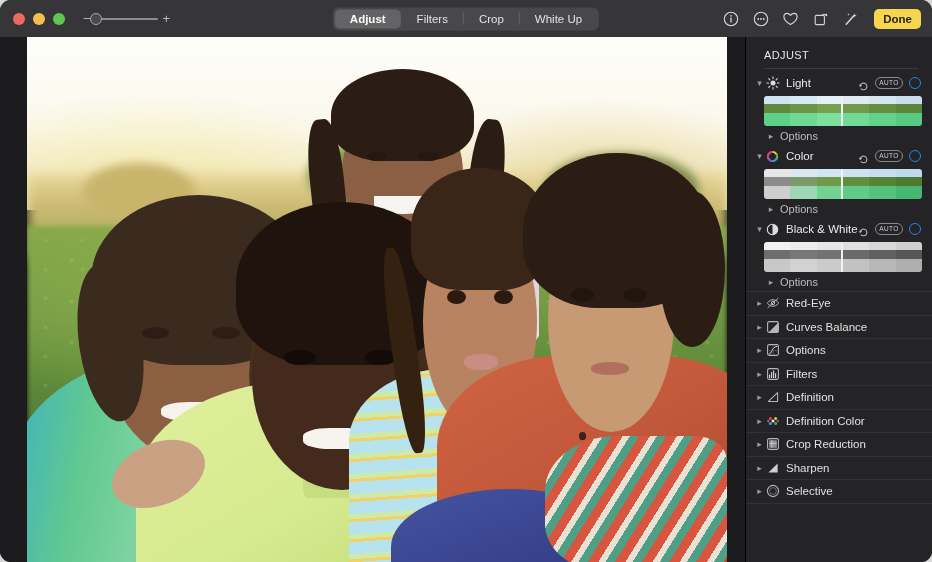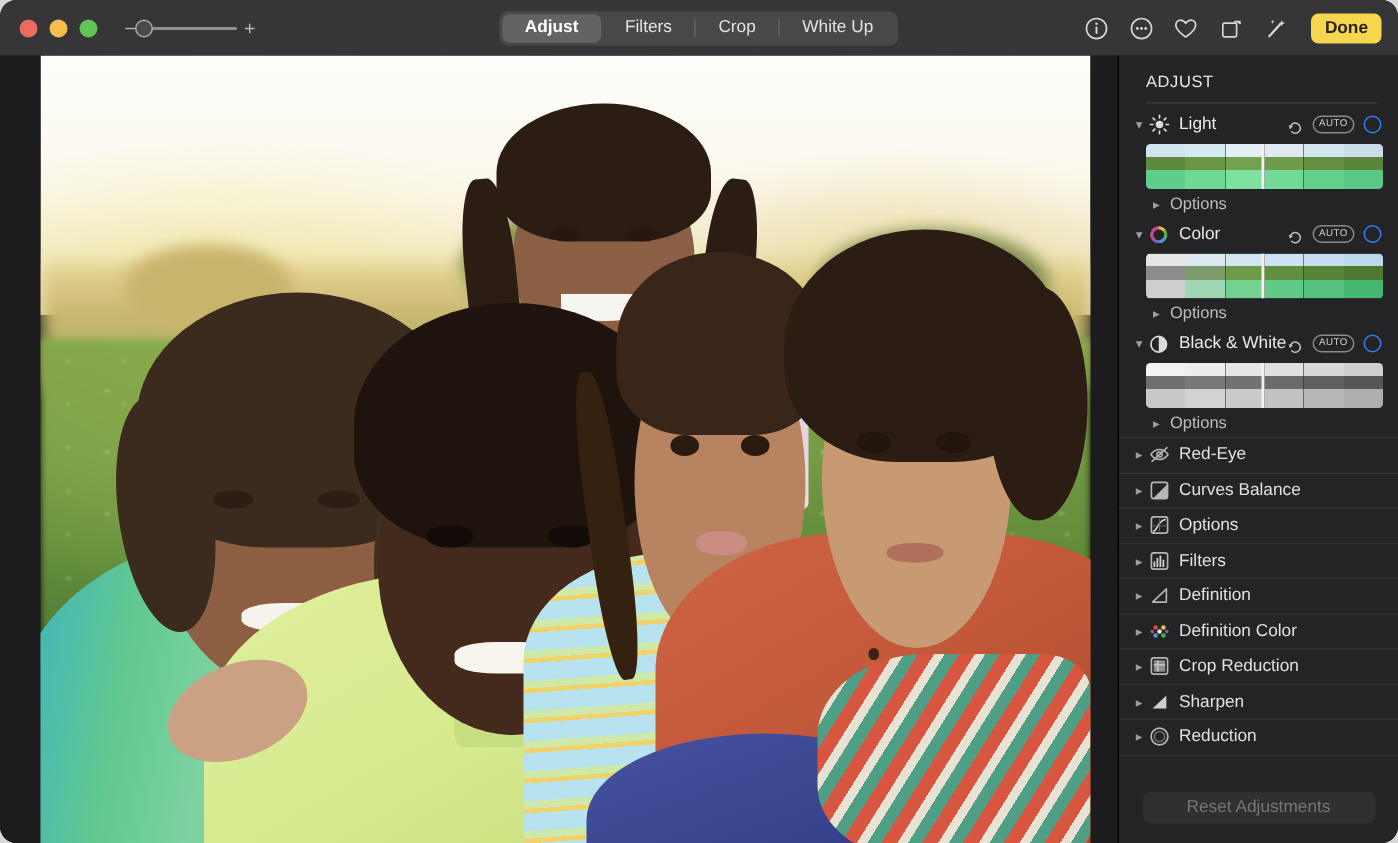--- a/index.html
+++ b/index.html
@@ -636,24 +636,21 @@
       </div>
 
       <div class="adj-item">
         <span class="disc">▸</span>
         <span class="adj-icon">
           <svg width="14" height="14" viewBox="0 0 14 14">
               <circle cx="7" cy="7" r="5.6" fill="none" stroke="#b6b6b9" stroke-width="1.1"></circle>
               <circle cx="7" cy="7" r="3.4" fill="none" stroke="#6e6e72" stroke-width="1"></circle>
             </svg>
         </span>
-        <span class="adj-label">Reduction</span>
+        <span class="adj-label">Selective</span>
       </div>
 
       <div class="adj-item" style="height:6px;"></div>
     </div>
 
-    <div class="reset-wrap">
-      <button class="reset-btn">Reset Adjustments</button>
-    </div>
   </div>
 
 </div>
 
 </body></html>

